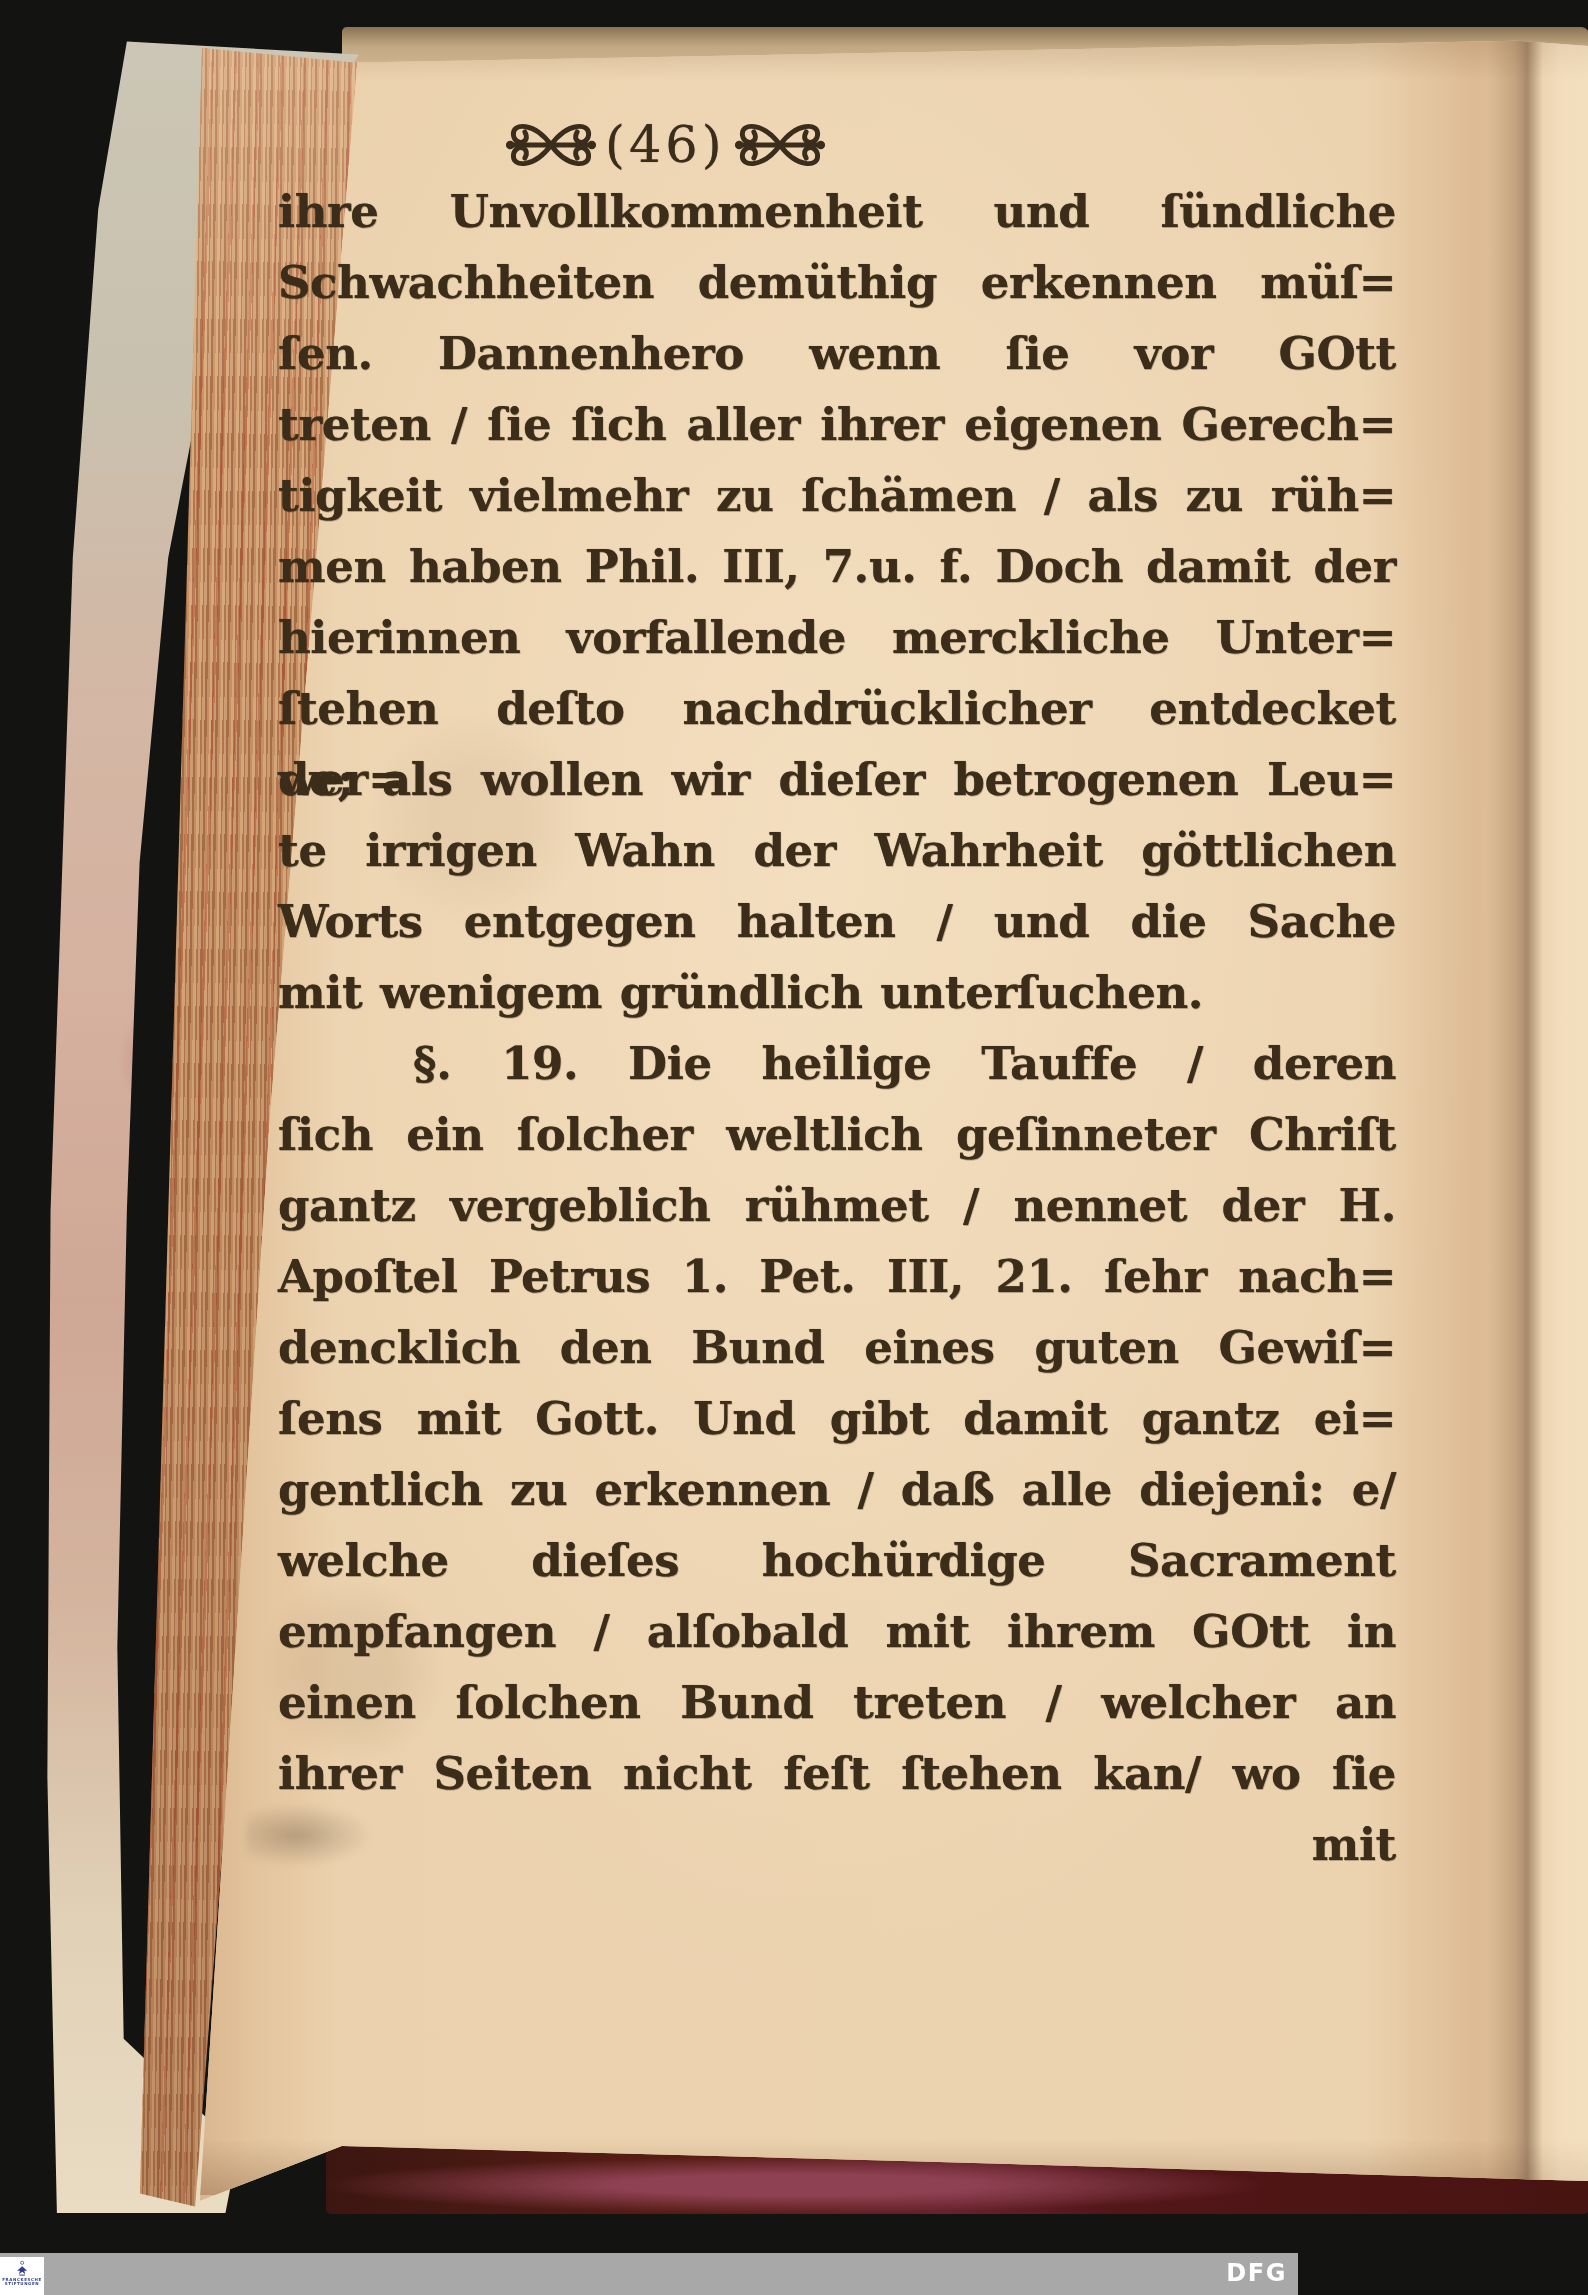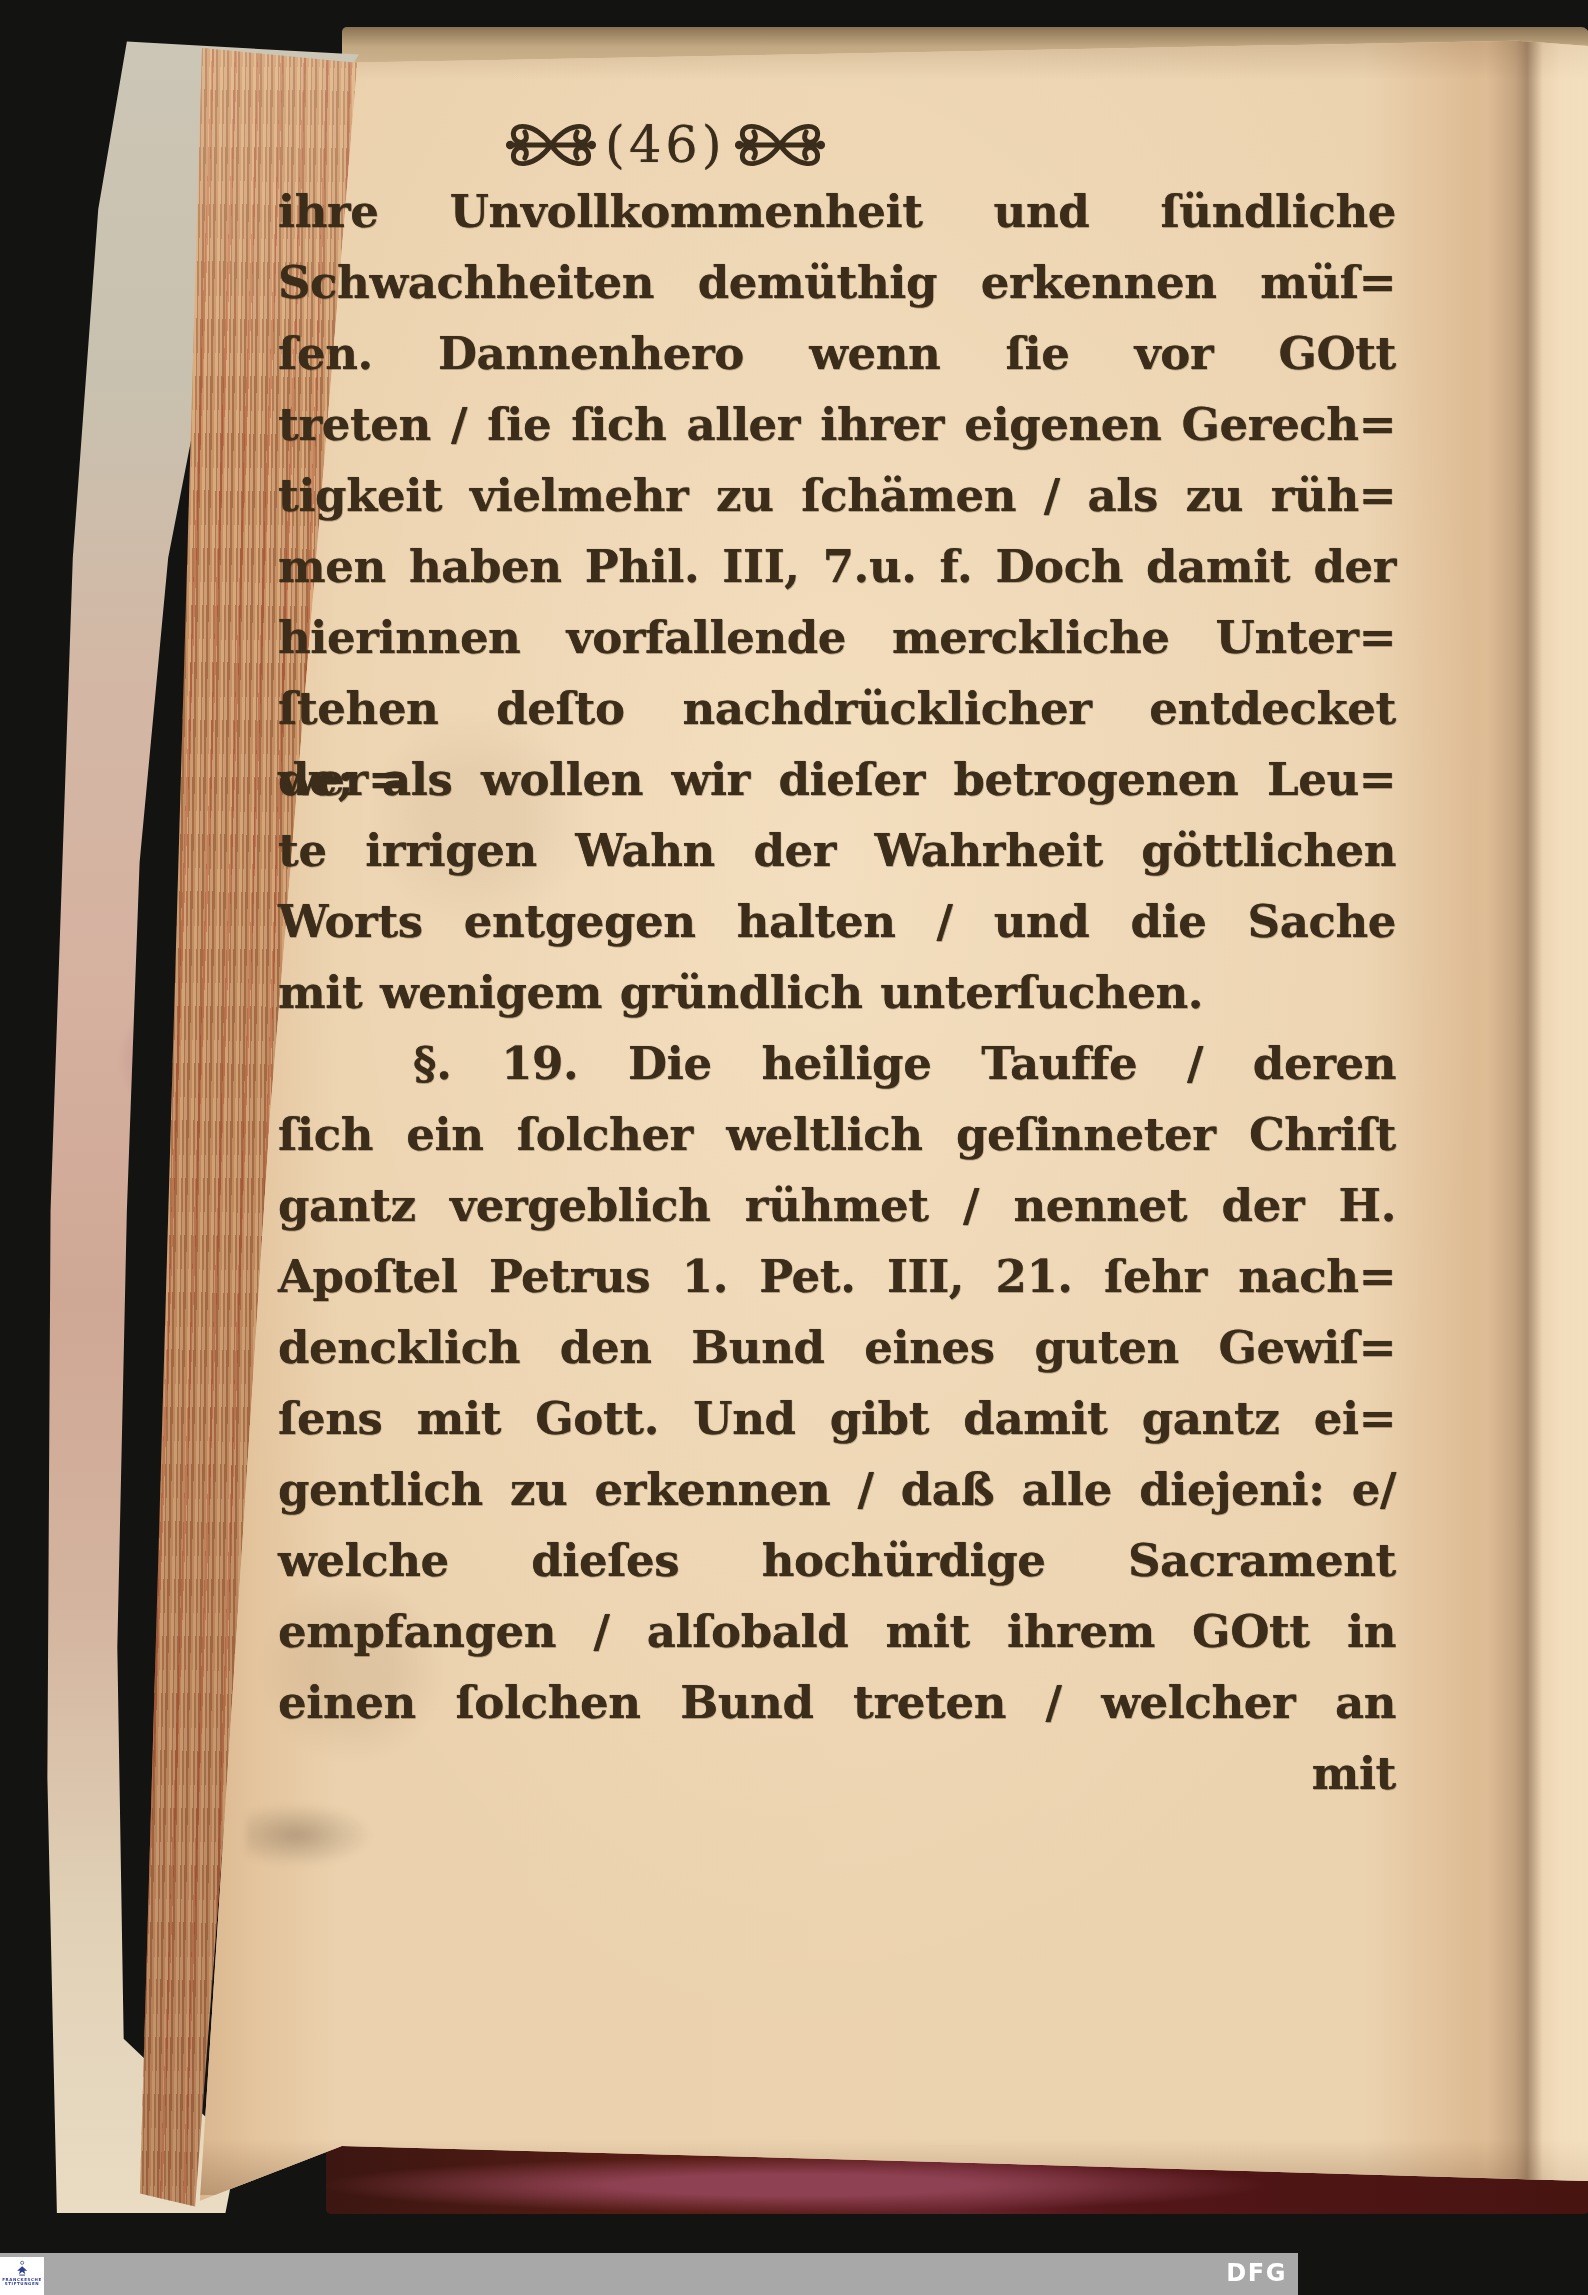--- a/index.html
+++ b/index.html
@@ -133,20 +133,21 @@
       <div class="tl j ind">§. 19. Die heilige Tauffe /  deren</div>
       <div class="tl j">ſich ein ſolcher weltlich geſinneter Chriſt</div>
       <div class="tl j">gantz vergeblich rühmet / nennet der H.</div>
       <div class="tl j">Apoſtel Petrus 1. Pet. III, 21. ſehr nach=</div>
       <div class="tl j">dencklich den Bund eines guten Gewiſ=</div>
       <div class="tl j">ſens mit Gott.  Und gibt damit gantz ei=</div>
       <div class="tl j">gentlich zu erkennen /  daß alle diejeni: e/</div>
       <div class="tl j">welche dieſes hochürdige Sacrament</div>
       <div class="tl j">empfangen / alſobald mit ihrem GOtt in</div>
       <div class="tl j">einen ſolchen Bund treten /  welcher an</div>
+      <div class="tl j">ihrer Seiten nicht feſt ſtehen kan/ wo ſie</div>
       <div class="tl r">mit</div>
     </div>
   <div class="smudge"></div>
 
   <div class="dfg-bar">
     <div class="lib-box">
       <svg class="lib-emblem" viewBox="0 0 20 24">
         <circle cx="10" cy="4" r="2.2" fill="none" stroke="#2e3f8f" stroke-width="1"></circle>
         <path d="M10 9 L3 15 L7 15 L5.5 20 L10 16.5 L14.5 20 L13 15 L17 15 Z" fill="#2e3f8f"></path>
         <rect x="6" y="20.5" width="8" height="1.4" fill="#2e3f8f"></rect>

